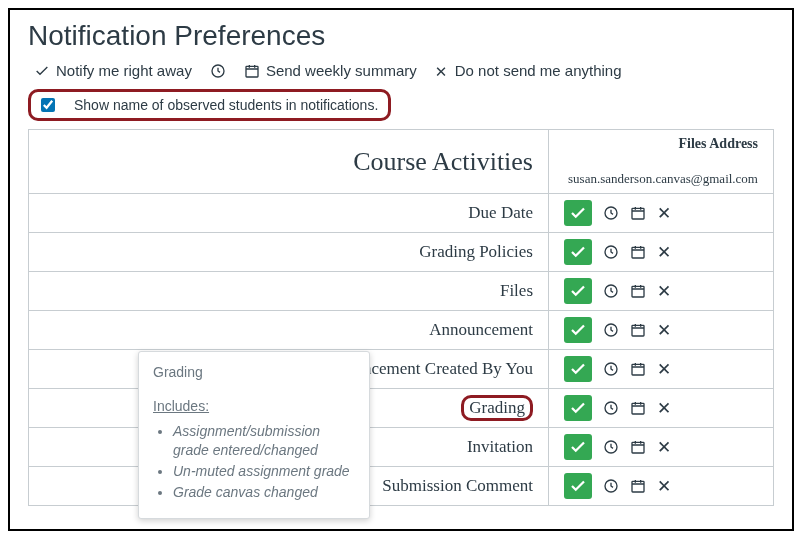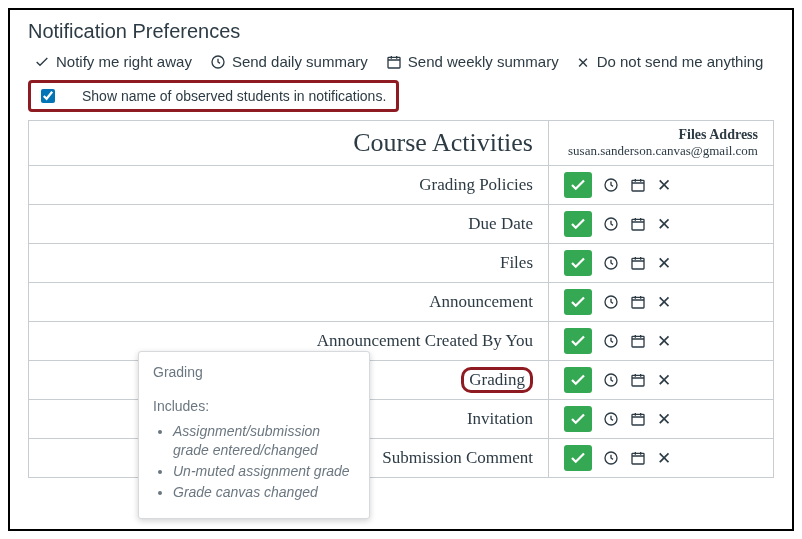--- a/index.html
+++ b/index.html
@@ -13,43 +13,43 @@
   .frame {
     border: 2px solid #000;
     width: 786px;
     height: 523px;
     padding: 8px 18px 0 18px;
     position: relative;
     overflow: hidden;
   }
   h1.page-title {
     font-weight: 300;
-    font-size: 20px;
+    font-size: 28px;
     margin: 2px 0 10px 0;
     color: #2d3b45;
   }
   .legend {
     display: flex;
     gap: 18px;
     align-items: center;
     font-size: 15px;
     color: #2d3b45;
     margin-bottom: 10px;
     padding-left: 6px;
   }
   .legend-item { display: flex; align-items: center; gap: 6px; }
   .legend-item svg, .legend-item .x-icon { width: 14px; height: 14px; }
   .x-icon { font-size: 15px; line-height: 1; }
 
   .observed-wrap {
     display: inline-flex;
     align-items: center;
-    gap: 24px;
+    gap: 16px;
     border: 3px solid #8e1b22;
-    border-radius: 4px;
+    border-radius: 10px;
     padding: 3px 10px 3px 6px;
     margin-bottom: 8px;
   }
   .observed-wrap input[type=checkbox] {
     width: 14px; height: 14px;
     accent-color: #0374b5;
   }
   .observed-wrap label { font-size: 14px; color: #2d3b45; }
 
   table.prefs {
@@ -75,21 +75,21 @@
     font-size: 14px;
     font-weight: 700;
     width: auto;
     padding: 6px 8px 8px 8px;
   }
   th.channel-head .channel-sub {
     display: block;
     font-weight: 400;
     font-size: 13px;
     color: #2d3b45;
-    margin-top: 0;
+    margin-top: 19px;
   }
   td.activity-name {
     font-size: 17px;
     color: #2d3b45;
     padding: 7px 10px;
   }
   td.controls {
     text-align: left;
     padding-left: 18px;
   }
@@ -126,21 +126,21 @@
     width: 232px;
     background: #fff;
     border: 1px solid #d6dadd;
     border-radius: 3px;
     box-shadow: 0 2px 6px rgba(0,0,0,0.18);
     padding: 12px 14px 14px 14px;
     font-size: 14px;
     color: #6b7780;
   }
   .tooltip .tt-title { margin-bottom: 18px; }
-  .tooltip .tt-sub { margin-bottom: 8px; }
+  .tooltip .tt-sub { margin-bottom: 8px; text-decoration: underline; }
   .tooltip ul { margin: 4px 0 0 0; padding-left: 20px; }
   .tooltip li { margin: 2px 0; line-height: 1.35; font-style: italic; }
 </style>
 </head>
 <body>
 
 <div class="frame">
 
   <h1 class="page-title">Notification Preferences</h1>
 
@@ -153,21 +153,20 @@
       </span>
       <span>Notify me right away</span>
     </div>
     <div class="legend-item">
       <span class="ic">
         <svg viewBox="0 0 24 24">
             <circle cx="12" cy="12" r="9" fill="none" stroke="#2d3b45" stroke-width="2"></circle>
             <path d="M12 7v5l3 2" fill="none" stroke="#2d3b45" stroke-width="2"></path>
           </svg>
       </span>
-      <span>Send daily summary</span>
     </div>
     <div class="legend-item">
       <span class="ic">
         <svg viewBox="0 0 24 24">
             <rect x="3" y="5" width="18" height="16" rx="1" fill="none" stroke="#2d3b45" stroke-width="2"></rect>
             <path d="M3 9h18M8 3v4M16 3v4" fill="none" stroke="#2d3b45" stroke-width="2"></path>
           </svg>
       </span>
       <span>Send weekly summary</span>
     </div>
@@ -187,46 +186,46 @@
       <tr>
         <th class="activities-head">Course Activities</th>
         <th class="channel-head">
           <span>Files Address</span>
           <span class="channel-sub">susan.sanderson.canvas@gmail.com</span>
         </th>
       </tr>
     </thead>
     <tbody id="prefs-body">
         <tr>
+          <td class="activity-name"><span>Due Date</span></td>
+          <td class="controls">
+            <div class="ctrl-row">
+              <span class="btn-check">
+                <svg viewBox="0 0 24 24">
+                  <path d="M4 12l5 5L20 6"></path>
+                </svg>
+              </span>
+              <span class="ic">
+                <svg viewBox="0 0 24 24">
+                  <circle cx="12" cy="12" r="9" fill="none" stroke="#2d3b45" stroke-width="2"></circle>
+                  <path d="M12 7v5l3 2" fill="none" stroke="#2d3b45" stroke-width="2"></path>
+                </svg>
+              </span>
+              <span class="ic">
+                <svg viewBox="0 0 24 24">
+                  <rect x="3" y="5" width="18" height="16" rx="1" fill="none" stroke="#2d3b45" stroke-width="2"></rect>
+                  <path d="M3 9h18M8 3v4M16 3v4" fill="none" stroke="#2d3b45" stroke-width="2"></path>
+                </svg>
+              </span>
+              <span class="x-plain">✕</span>
+            </div>
+          </td>
+        </tr>
+        <tr>
           <td class="activity-name"><span>Grading Policies</span></td>
-          <td class="controls">
-            <div class="ctrl-row">
-              <span class="btn-check">
-                <svg viewBox="0 0 24 24">
-                  <path d="M4 12l5 5L20 6"></path>
-                </svg>
-              </span>
-              <span class="ic">
-                <svg viewBox="0 0 24 24">
-                  <circle cx="12" cy="12" r="9" fill="none" stroke="#2d3b45" stroke-width="2"></circle>
-                  <path d="M12 7v5l3 2" fill="none" stroke="#2d3b45" stroke-width="2"></path>
-                </svg>
-              </span>
-              <span class="ic">
-                <svg viewBox="0 0 24 24">
-                  <rect x="3" y="5" width="18" height="16" rx="1" fill="none" stroke="#2d3b45" stroke-width="2"></rect>
-                  <path d="M3 9h18M8 3v4M16 3v4" fill="none" stroke="#2d3b45" stroke-width="2"></path>
-                </svg>
-              </span>
-              <span class="x-plain">✕</span>
-            </div>
-          </td>
-        </tr>
-        <tr>
-          <td class="activity-name"><span>Due Date</span></td>
           <td class="controls">
             <div class="ctrl-row">
               <span class="btn-check">
                 <svg viewBox="0 0 24 24">
                   <path d="M4 12l5 5L20 6"></path>
                 </svg>
               </span>
               <span class="ic">
                 <svg viewBox="0 0 24 24">
                   <circle cx="12" cy="12" r="9" fill="none" stroke="#2d3b45" stroke-width="2"></circle>

